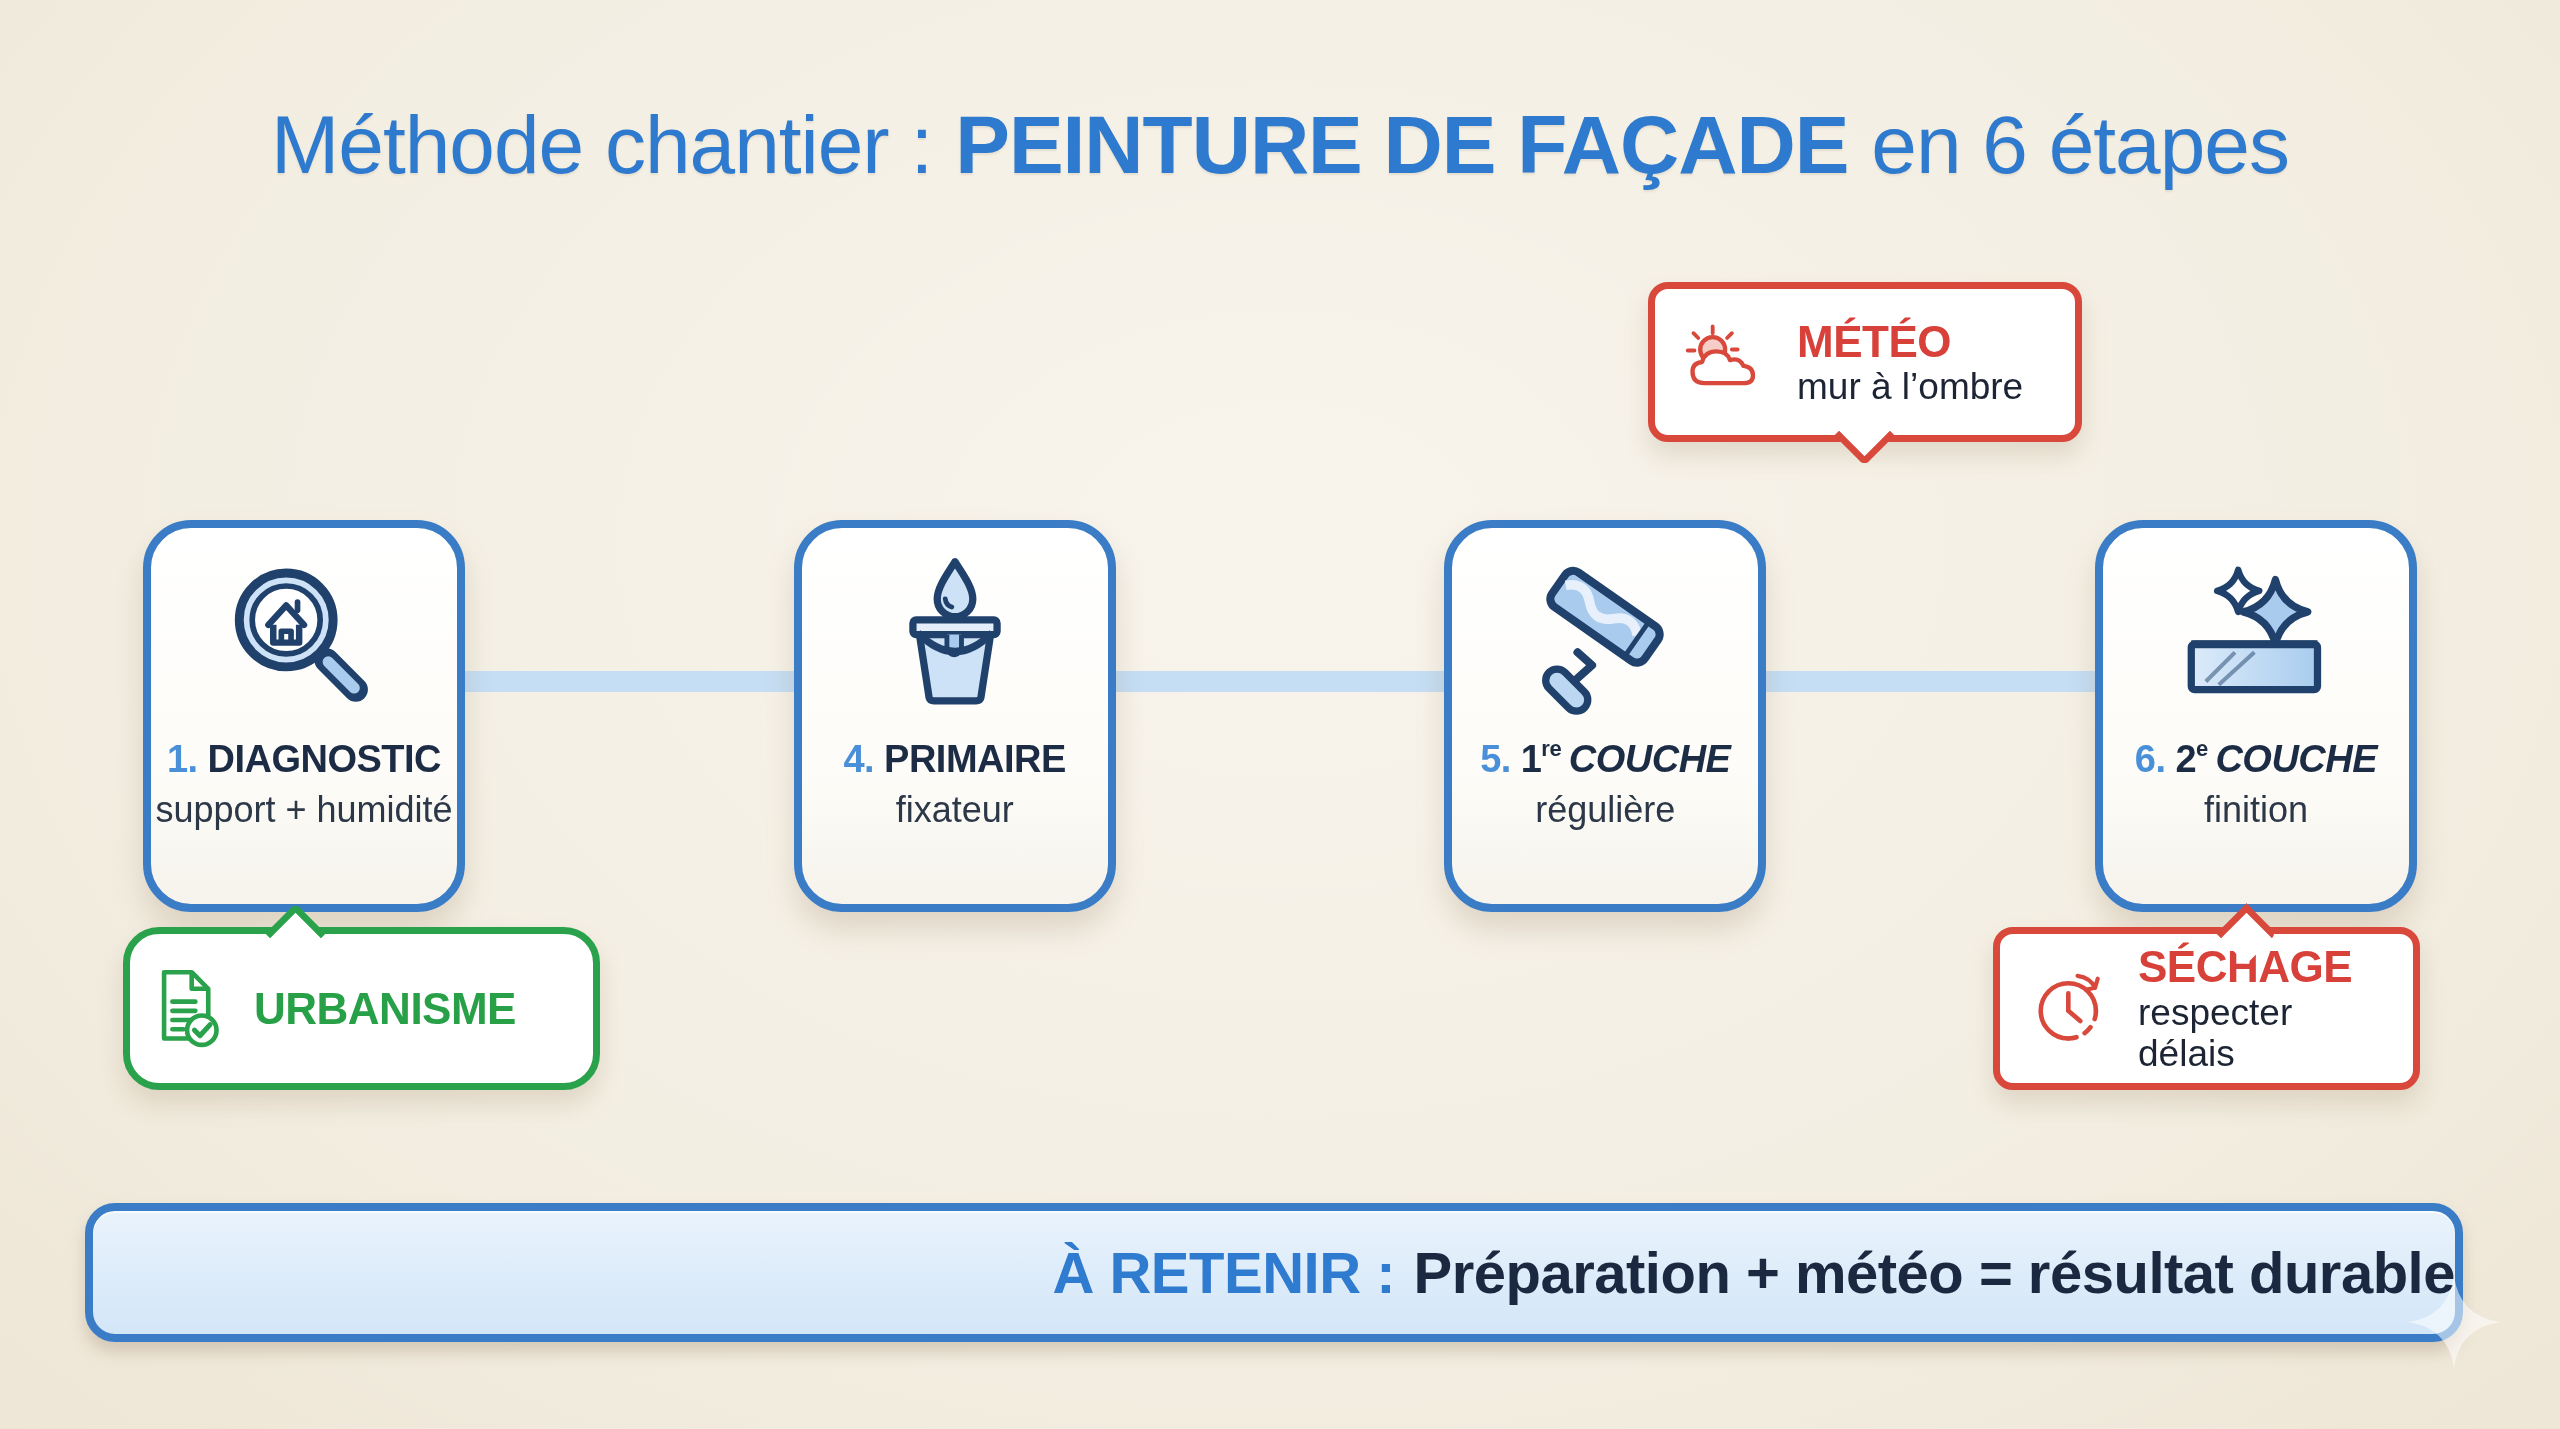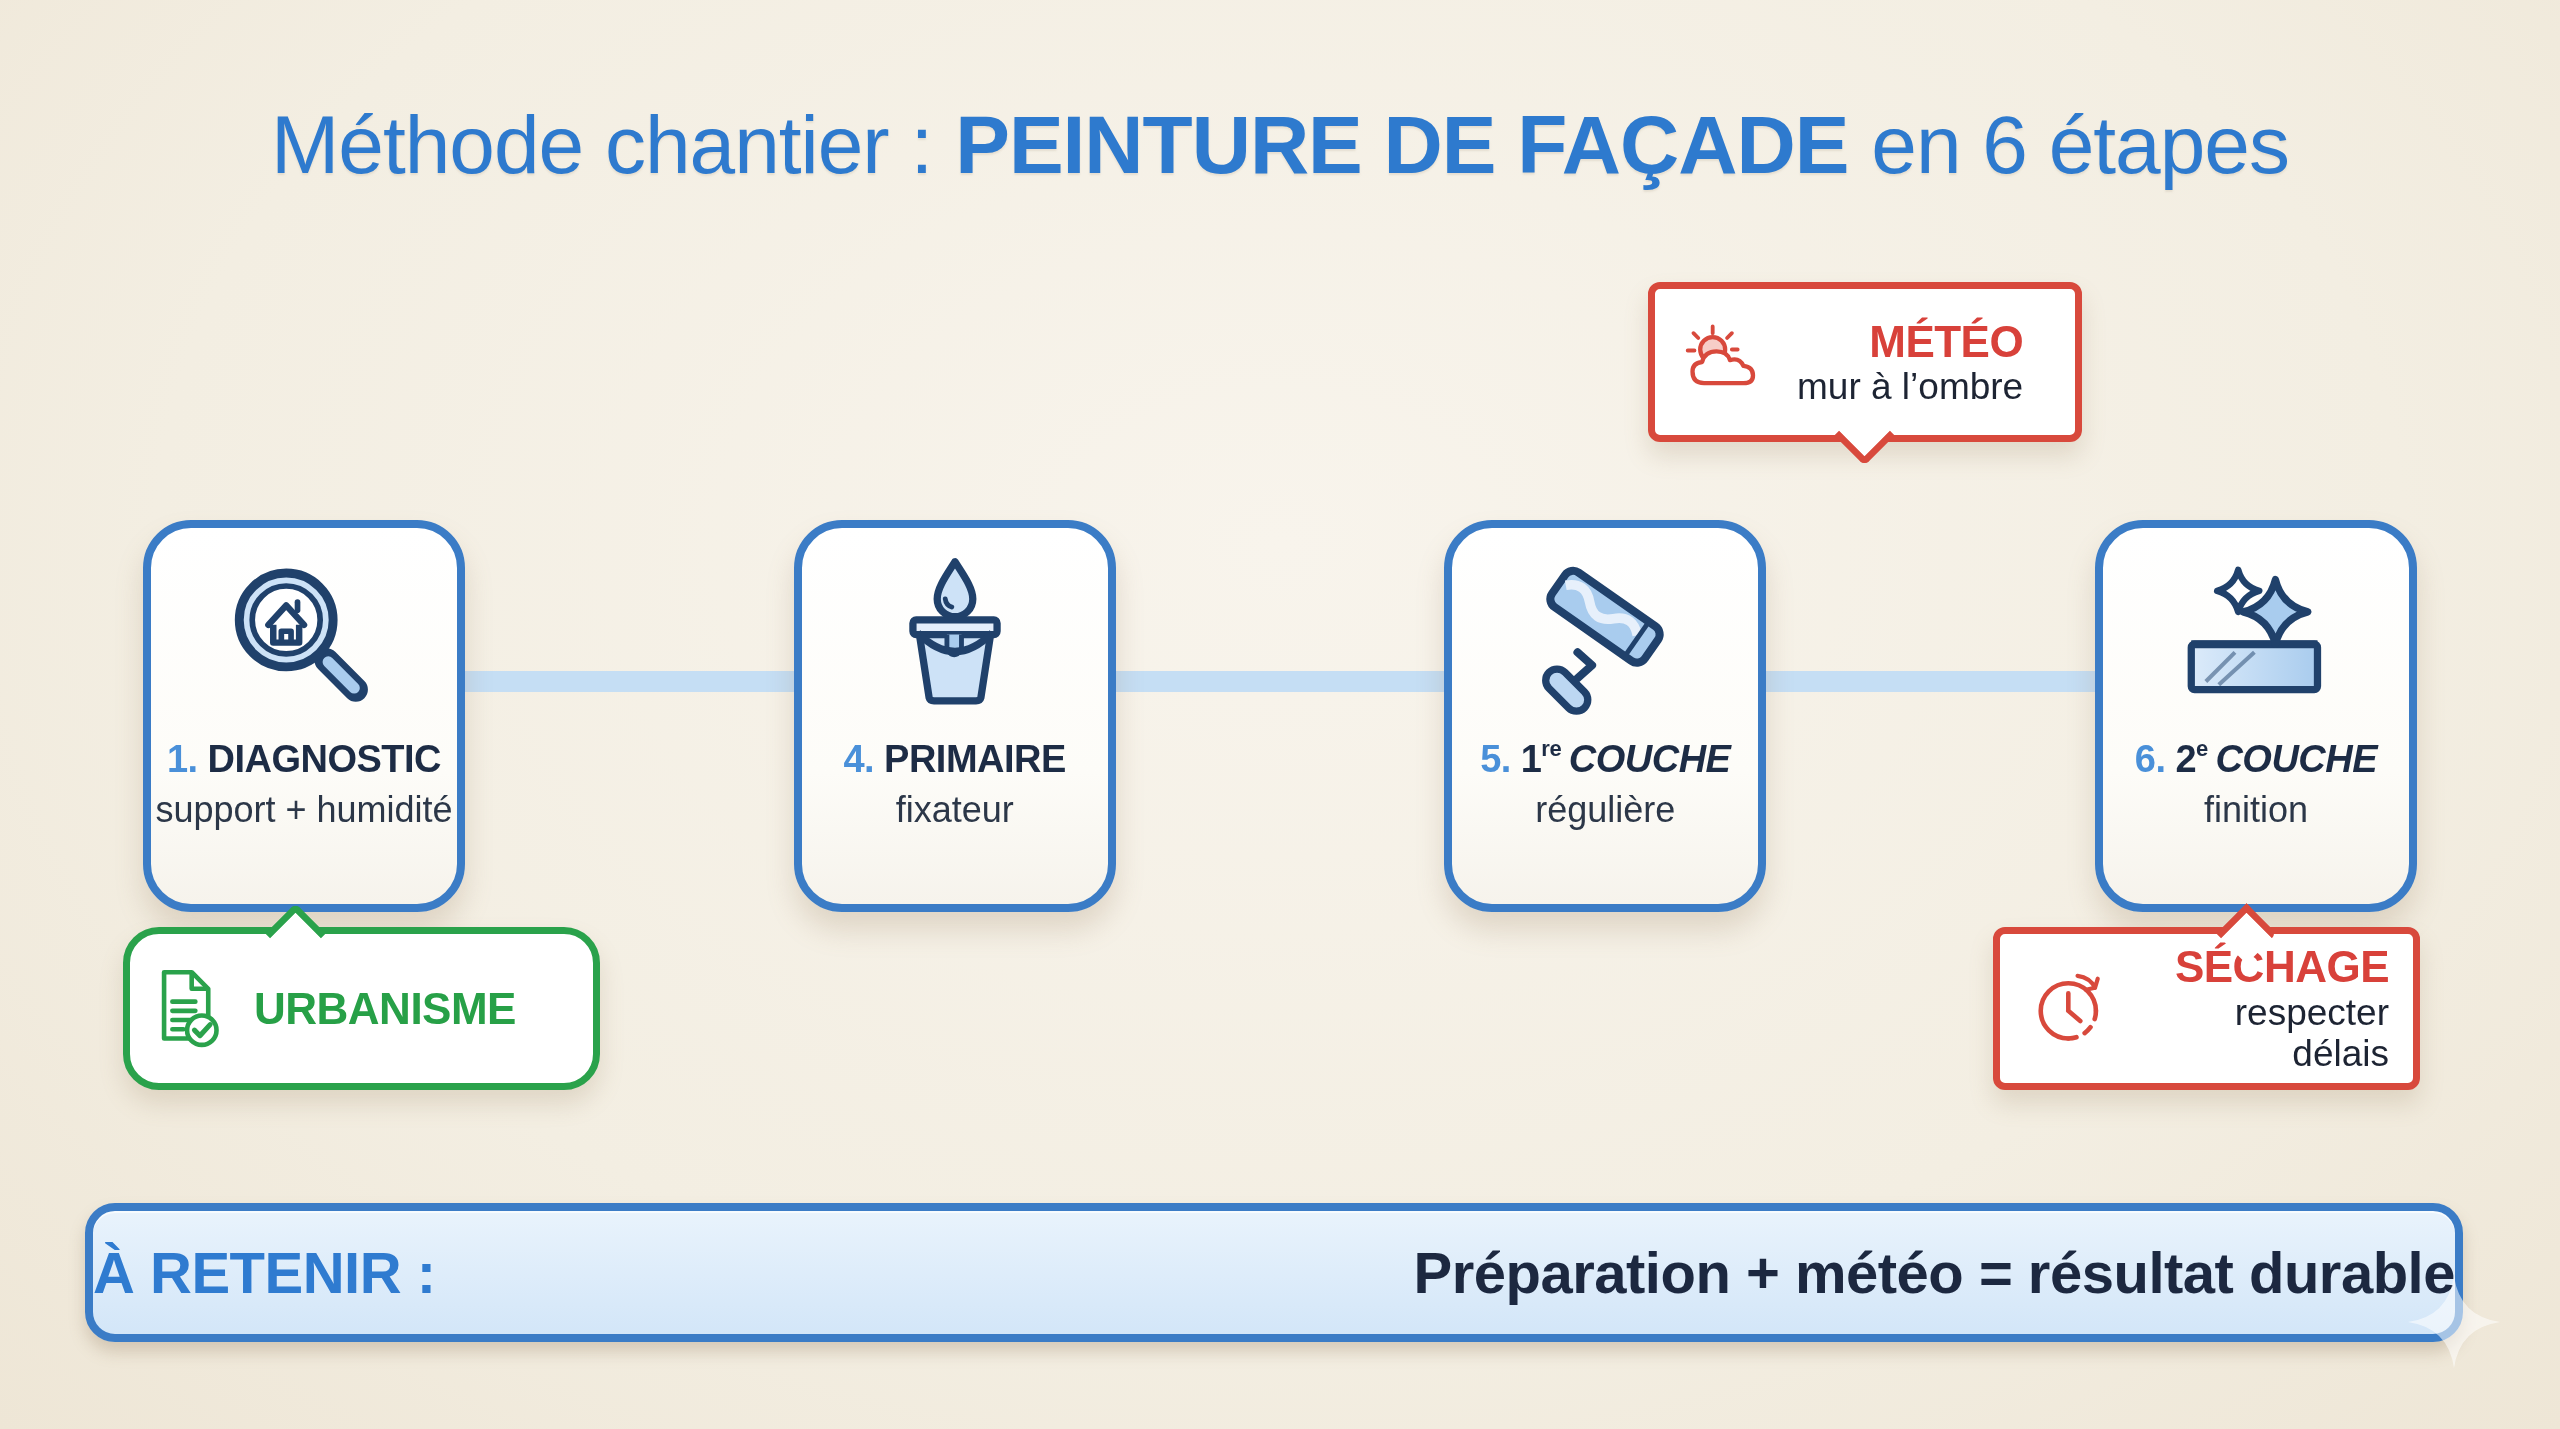--- a/index.html
+++ b/index.html
@@ -46,38 +46,38 @@
   
   .callout{
     position:absolute;box-sizing:border-box;background:#fff;
     display:flex;align-items:center;gap:20px;padding:0 24px 0 26px;
     box-shadow:0 14px 24px rgba(145,120,85,.20);z-index:3;
   }
   .callout .txt{display:flex;flex-direction:column;line-height:1.12;}
   .callout .c-title{font-weight:700;font-size:44px;letter-spacing:-.5px;}
   .callout .c-sub{font-size:37px;color:#1d2433;}
   .callout .tail{position:absolute;width:36px;height:36px;background:#fff;transform:rotate(45deg);}
-  .red{border:7px solid #d8493c;border-radius:12px;text-align:right;}
+  .red{border:7px solid #d8493c;border-radius:20px;}
   .red .c-title{color:#d8413a;}
   .green{border:7px solid #2aa24b;border-radius:36px;}
   .green .c-title{color:#27a047;}
   .meteo{left:1648px;top:282px;width:434px;height:160px;}
   .meteo .tail{bottom:-22px;left:188px;border-right:7px solid #d8493c;border-bottom:7px solid #d8493c;border-bottom-right-radius:7px;}
   .urbanisme{left:123px;top:927px;width:477px;height:163px;padding-left:12px;}
   .urbanisme .tail{top:-22px;left:144px;border-left:7px solid #2aa24b;border-top:7px solid #2aa24b;border-top-left-radius:7px;}
   .sechage{left:1993px;top:927px;width:427px;height:163px;}
   .sechage .tail{top:-22px;left:225px;border-left:7px solid #d8493c;border-top:7px solid #d8493c;border-top-right-radius:7px;}
   .callout svg{flex:0 0 auto;}
   
   .banner{
     position:absolute;left:85px;top:1203px;width:2378px;height:139px;box-sizing:border-box;
     border:8px solid #3b7cc6;border-radius:30px;
     background:linear-gradient(180deg,#e9f3fc 0%,#d3e6f8 100%);
     box-shadow:0 10px 16px rgba(140,115,85,.28), inset 0 2px 0 rgba(255,255,255,.65);
-    display:flex;align-items:center;justify-content:space-between;z-index:4;
+    display:flex;align-items:center;justify-content:flex-end;z-index:4;
     font-size:58px;font-weight:700;color:#1c2840;letter-spacing:-.5px;
   }
   .banner .label{color:#2f7bd0;margin-right:.32em;}
   
   .watermark{position:absolute;left:2406px;top:1274px;width:96px;height:96px;opacity:.55;z-index:6;}
 </style>
 </head>
 <body>
 
 <div class="canvas">

